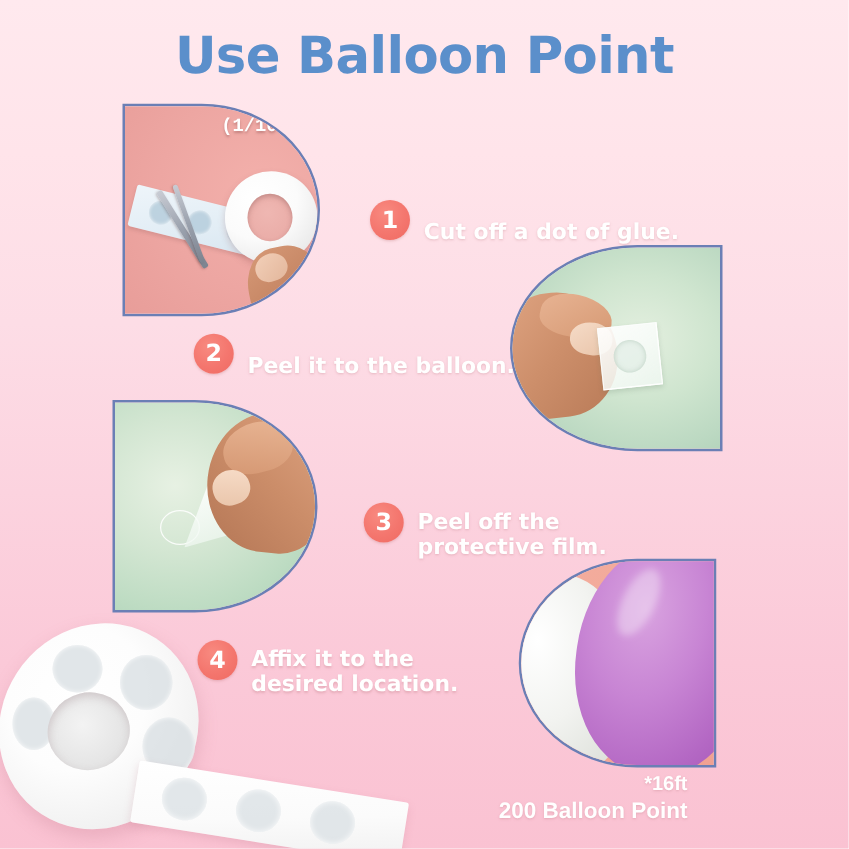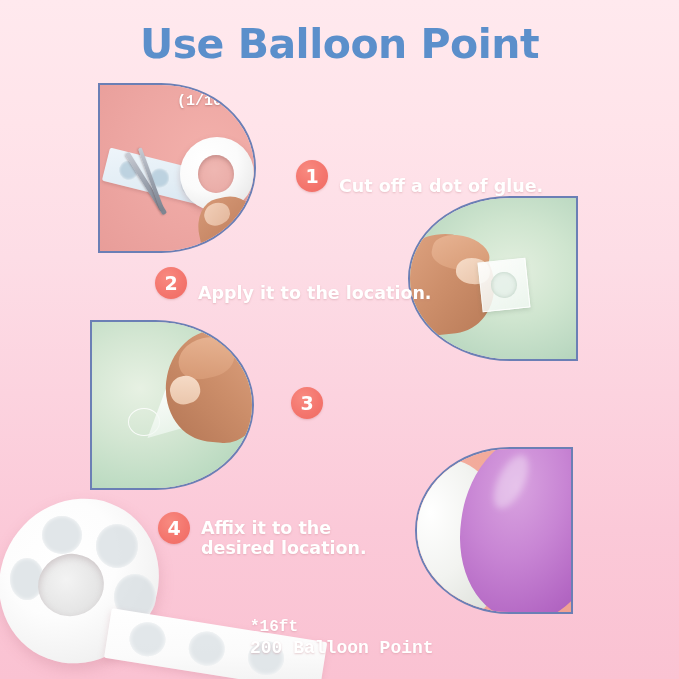--- a/index.html
+++ b/index.html
@@ -349,23 +349,23 @@
     border-radius: 50%;
     background: rgba(219,225,229,0.8);
     box-shadow: inset 0 0 5px rgba(255,255,255,0.9);
   }
 
   
   #caption {
     position: absolute;
     left: 250px; top: 617px;
     width: 300px;
-    text-align: left;
+    text-align: right;
     color: #ffffff;
-    font-family: Liberation Mono, monospace;
+    font-family: Liberation Sans, sans-serif;
     font-weight: bold;
     line-height: 21px;
     text-shadow: 0 1px 2px rgba(190,120,130,0.35);
   }
   .cap-line1 { font-size: 16px; }
   .cap-line2 { font-size: 18px; }
 </style>
 </head>
 <body>
 
@@ -402,34 +402,36 @@
   <div class="panel arc-left" id="panel2">
     <div class="photo-bg"></div>
     <div class="hand2"></div>
     <div class="finger2"></div>
     <div class="nail2"></div>
     <div class="gluedot-square"></div>
   </div>
 
   <div class="step" id="step2">
     <div class="badge">2</div>
-    <div class="step-text">Apply it to the location.</div>
+    <div class="step-text">Peel it to the balloon.</div>
   </div>
 
   <div class="panel arc-right" id="panel3">
     <div class="photo-bg"></div>
     <div class="film-ring"></div>
     <div class="film-peel"></div>
     <div class="hand3"></div>
     <div class="finger3"></div>
     <div class="nail3"></div>
   </div>
 
   <div class="step" id="step3">
     <div class="badge">3</div>
+    <div class="step-text">Peel off the
+protective film.</div>
   </div>
 
   <div class="panel arc-left" id="panel4">
     <div class="photo-bg"></div>
     <div class="balloon-white"></div>
     <div class="balloon-purple"></div>
   </div>
 
   <div class="step" id="step4">
     <div class="badge">4</div>

